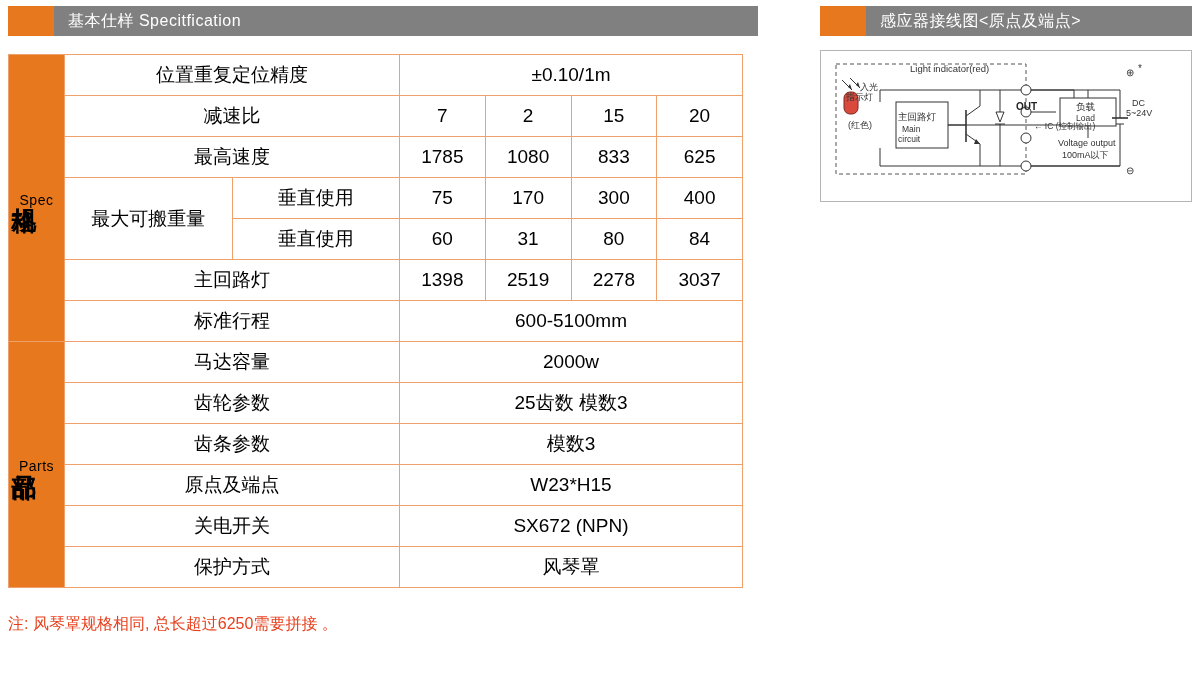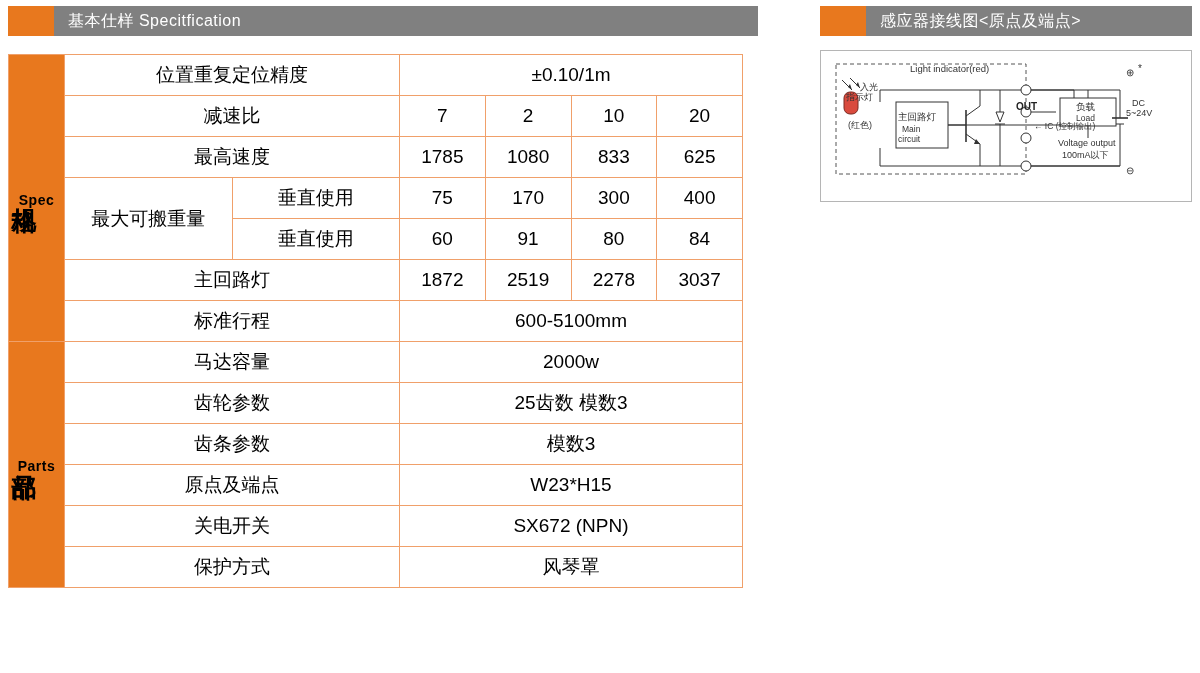--- a/index.html
+++ b/index.html
@@ -69,21 +69,21 @@
   td.group .glabel {
     font-size: 25px;
     font-weight: bold;
     line-height: 1.02;
     letter-spacing: 1px;
     display: block;
   }
   td.group .gsub {
     display: block;
     font-size: 14px;
-    font-weight: bold;
+    font-weight: normal;
     margin-top: 2px;
     letter-spacing: 0.5px;
   }
   .vert { writing-mode: vertical-rl; text-orientation: upright; }
 
   td.name { width: 335px; }
   td.subname { width: 165px; }
   td.namesplit { width: 170px; }
   td.val { width: 86px; }
   td.span4 { }
@@ -138,21 +138,21 @@
           <span class="gsub">Spec</span>
         </td>
         <td class="name" colspan="2">位置重复定位精度</td>
         <td class="span4" colspan="4">±0.10/1m</td>
       </tr>
 
       <tr>
         <td class="name" colspan="2">减速比</td>
         <td class="val">7</td>
         <td class="val">2</td>
-        <td class="val">10</td>
+        <td class="val">15</td>
         <td class="val">20</td>
       </tr>
 
       <tr>
         <td class="name" colspan="2">最高速度</td>
         <td class="val">1785</td>
         <td class="val">1080</td>
         <td class="val">833</td>
         <td class="val">625</td>
       </tr>
@@ -162,28 +162,28 @@
         <td class="subname">垂直使用</td>
         <td class="val">75</td>
         <td class="val">170</td>
         <td class="val">300</td>
         <td class="val">400</td>
       </tr>
 
       <tr>
         <td class="subname">垂直使用</td>
         <td class="val">60</td>
-        <td class="val">91</td>
+        <td class="val">31</td>
         <td class="val">80</td>
         <td class="val">84</td>
       </tr>
 
       <tr>
         <td class="name" colspan="2">主回路灯</td>
-        <td class="val">1872</td>
+        <td class="val">1398</td>
         <td class="val">2519</td>
         <td class="val">2278</td>
         <td class="val">3037</td>
       </tr>
 
       <tr>
         <td class="name" colspan="2">标准行程</td>
         <td class="span4" colspan="4">600-5100mm</td>
       </tr>
 
@@ -213,20 +213,21 @@
       </tr>
       <tr>
         <td class="name" colspan="2">保护方式</td>
         <td class="span4" colspan="4">风琴罩</td>
       </tr>
     </tbody>
       </table>
   </div>
 
   <div class="notes">
+    <div>注: 风琴罩规格相同, 总长超过6250需要拼接 。</div>
   </div>
 
   <div class="diagram">
     <div class="frame"></div>
     <svg width="372" height="160" viewBox="0 0 372 160">
 
       <rect x="16" y="14" width="190" height="110" fill="none" stroke="#555" stroke-width="1" stroke-dasharray="4,3"></rect>
 
       <rect x="24" y="42" width="14" height="22" rx="6" fill="#d94a3d" stroke="#7a2a22" stroke-width="1"></rect>
 

